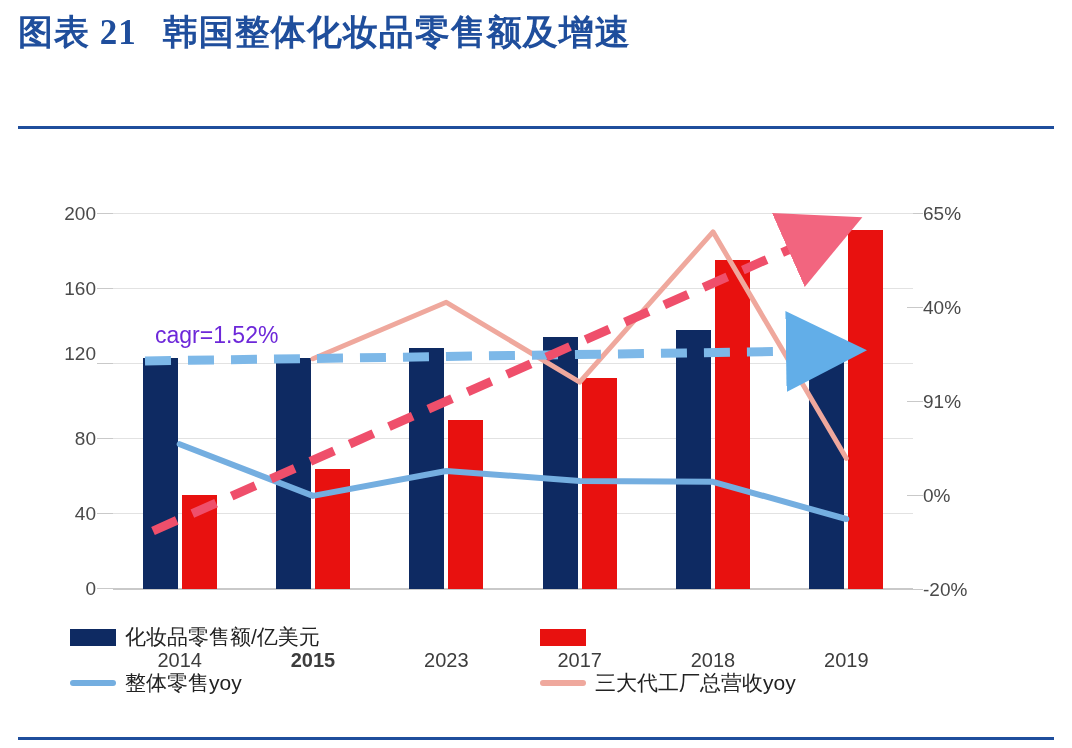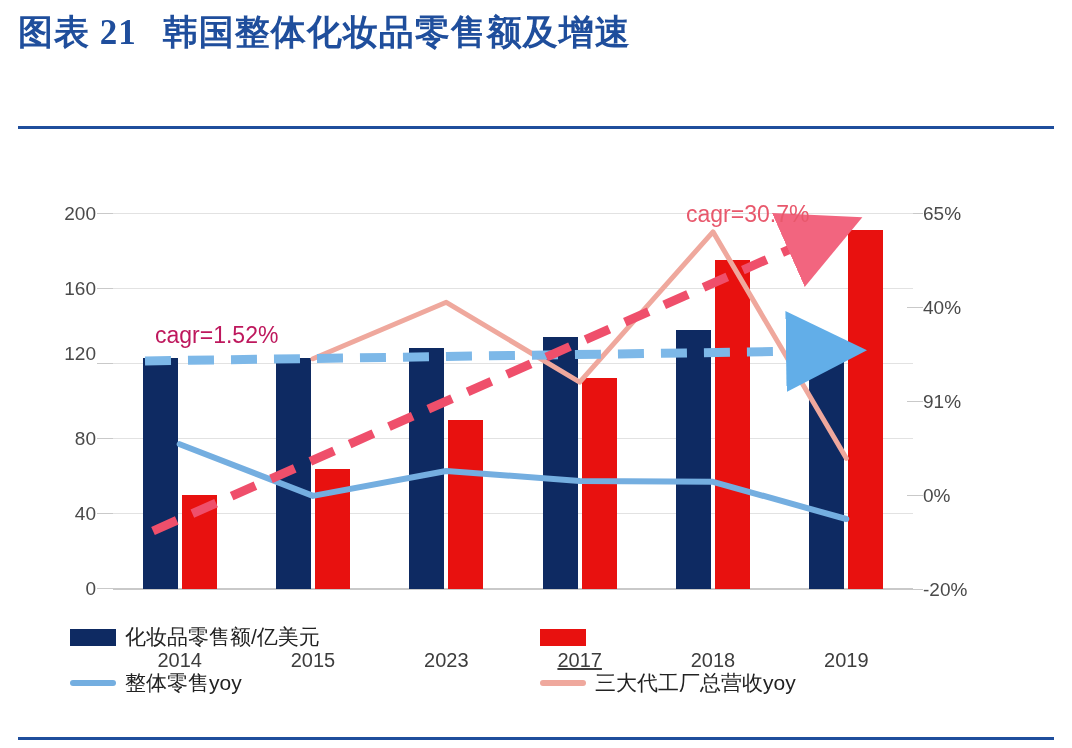--- a/index.html
+++ b/index.html
@@ -100,21 +100,21 @@
     left: 0; top: 0;
     width: 800px; height: 376px;
     overflow: visible;
     pointer-events: none;
   }
   .annot {
     position: absolute;
     font-size: 23px;
     white-space: nowrap;
   }
-  .annot-blue { color: #be185d; }
+  .annot-blue { color: #6d28d9; }
   .annot-pink { color: #e8586c; }
   
   .legend {
     position: absolute;
     left: 70px; top: 618px;
     width: 900px; height: 92px;
   }
   .legend-row {
     position: absolute;
     display: flex;
@@ -233,29 +233,28 @@
           </marker>
         </defs>
         <polyline id="line-pink" fill="none" stroke="#efa89d" stroke-width="5" stroke-linejoin="round" stroke-linecap="round" points="200.0,145.7 333.3,89.3 466.7,169.2 600.0,18.8 733.3,245.3"></polyline>
         <polyline id="line-blue" fill="none" stroke="#74aee0" stroke-width="6" stroke-linejoin="round" stroke-linecap="round" points="66.7,231.2 200.0,282.9 333.3,258.0 466.7,267.9 600.0,268.8 733.3,306.0"></polyline>
         <line id="trend-blue" x1="32" y1="148" x2="700" y2="138" stroke="#7db8e8" stroke-width="9" stroke-dasharray="26 17" stroke-linecap="butt" marker-end="url(#arrow-blue)"></line>
         <line id="trend-pink" x1="40" y1="318" x2="700" y2="26" stroke="#ef4f6b" stroke-width="9" stroke-dasharray="26 17" stroke-linecap="butt" marker-end="url(#arrow-pink)"></line>
       </svg>
 
       <div class="xtick" style="left: 6.66667px;">2014</div>
 
-      <div class="xtick" style="left: 140px;">2015</div>
+      <div class="xtick" style="left: 140px; font-weight: bold;">2015</div>
       <div class="xtick" style="left: 273.333px;">2023</div>
-      <div class="xtick" style="left: 406.667px; text-decoration: underline;">2017</div>
+      <div class="xtick" style="left: 406.667px;">2017</div>
       <div class="xtick" style="left: 540px;">2018</div>
       <div class="xtick" style="left: 673.333px;">2019</div>
     </div>
 
     <div class="annot annot-blue" style="left:137px; top:155px">cagr=1.52%</div>
-    <div class="annot annot-pink" style="left:668px; top:34px">cagr=30.7%</div>
   </div>
 
   <div class="legend">
     <div class="legend-row" style="left:0px; top:4px">
       <span class="legend-swatch-box" style="background:#0e2a62"></span>
       <span class="legend-label">化妆品零售额/亿美元</span>
     </div>
     <div class="legend-row" style="left:470px; top:4px">
       <span class="legend-swatch-box" style="background:#e8110f"></span>
     </div>

